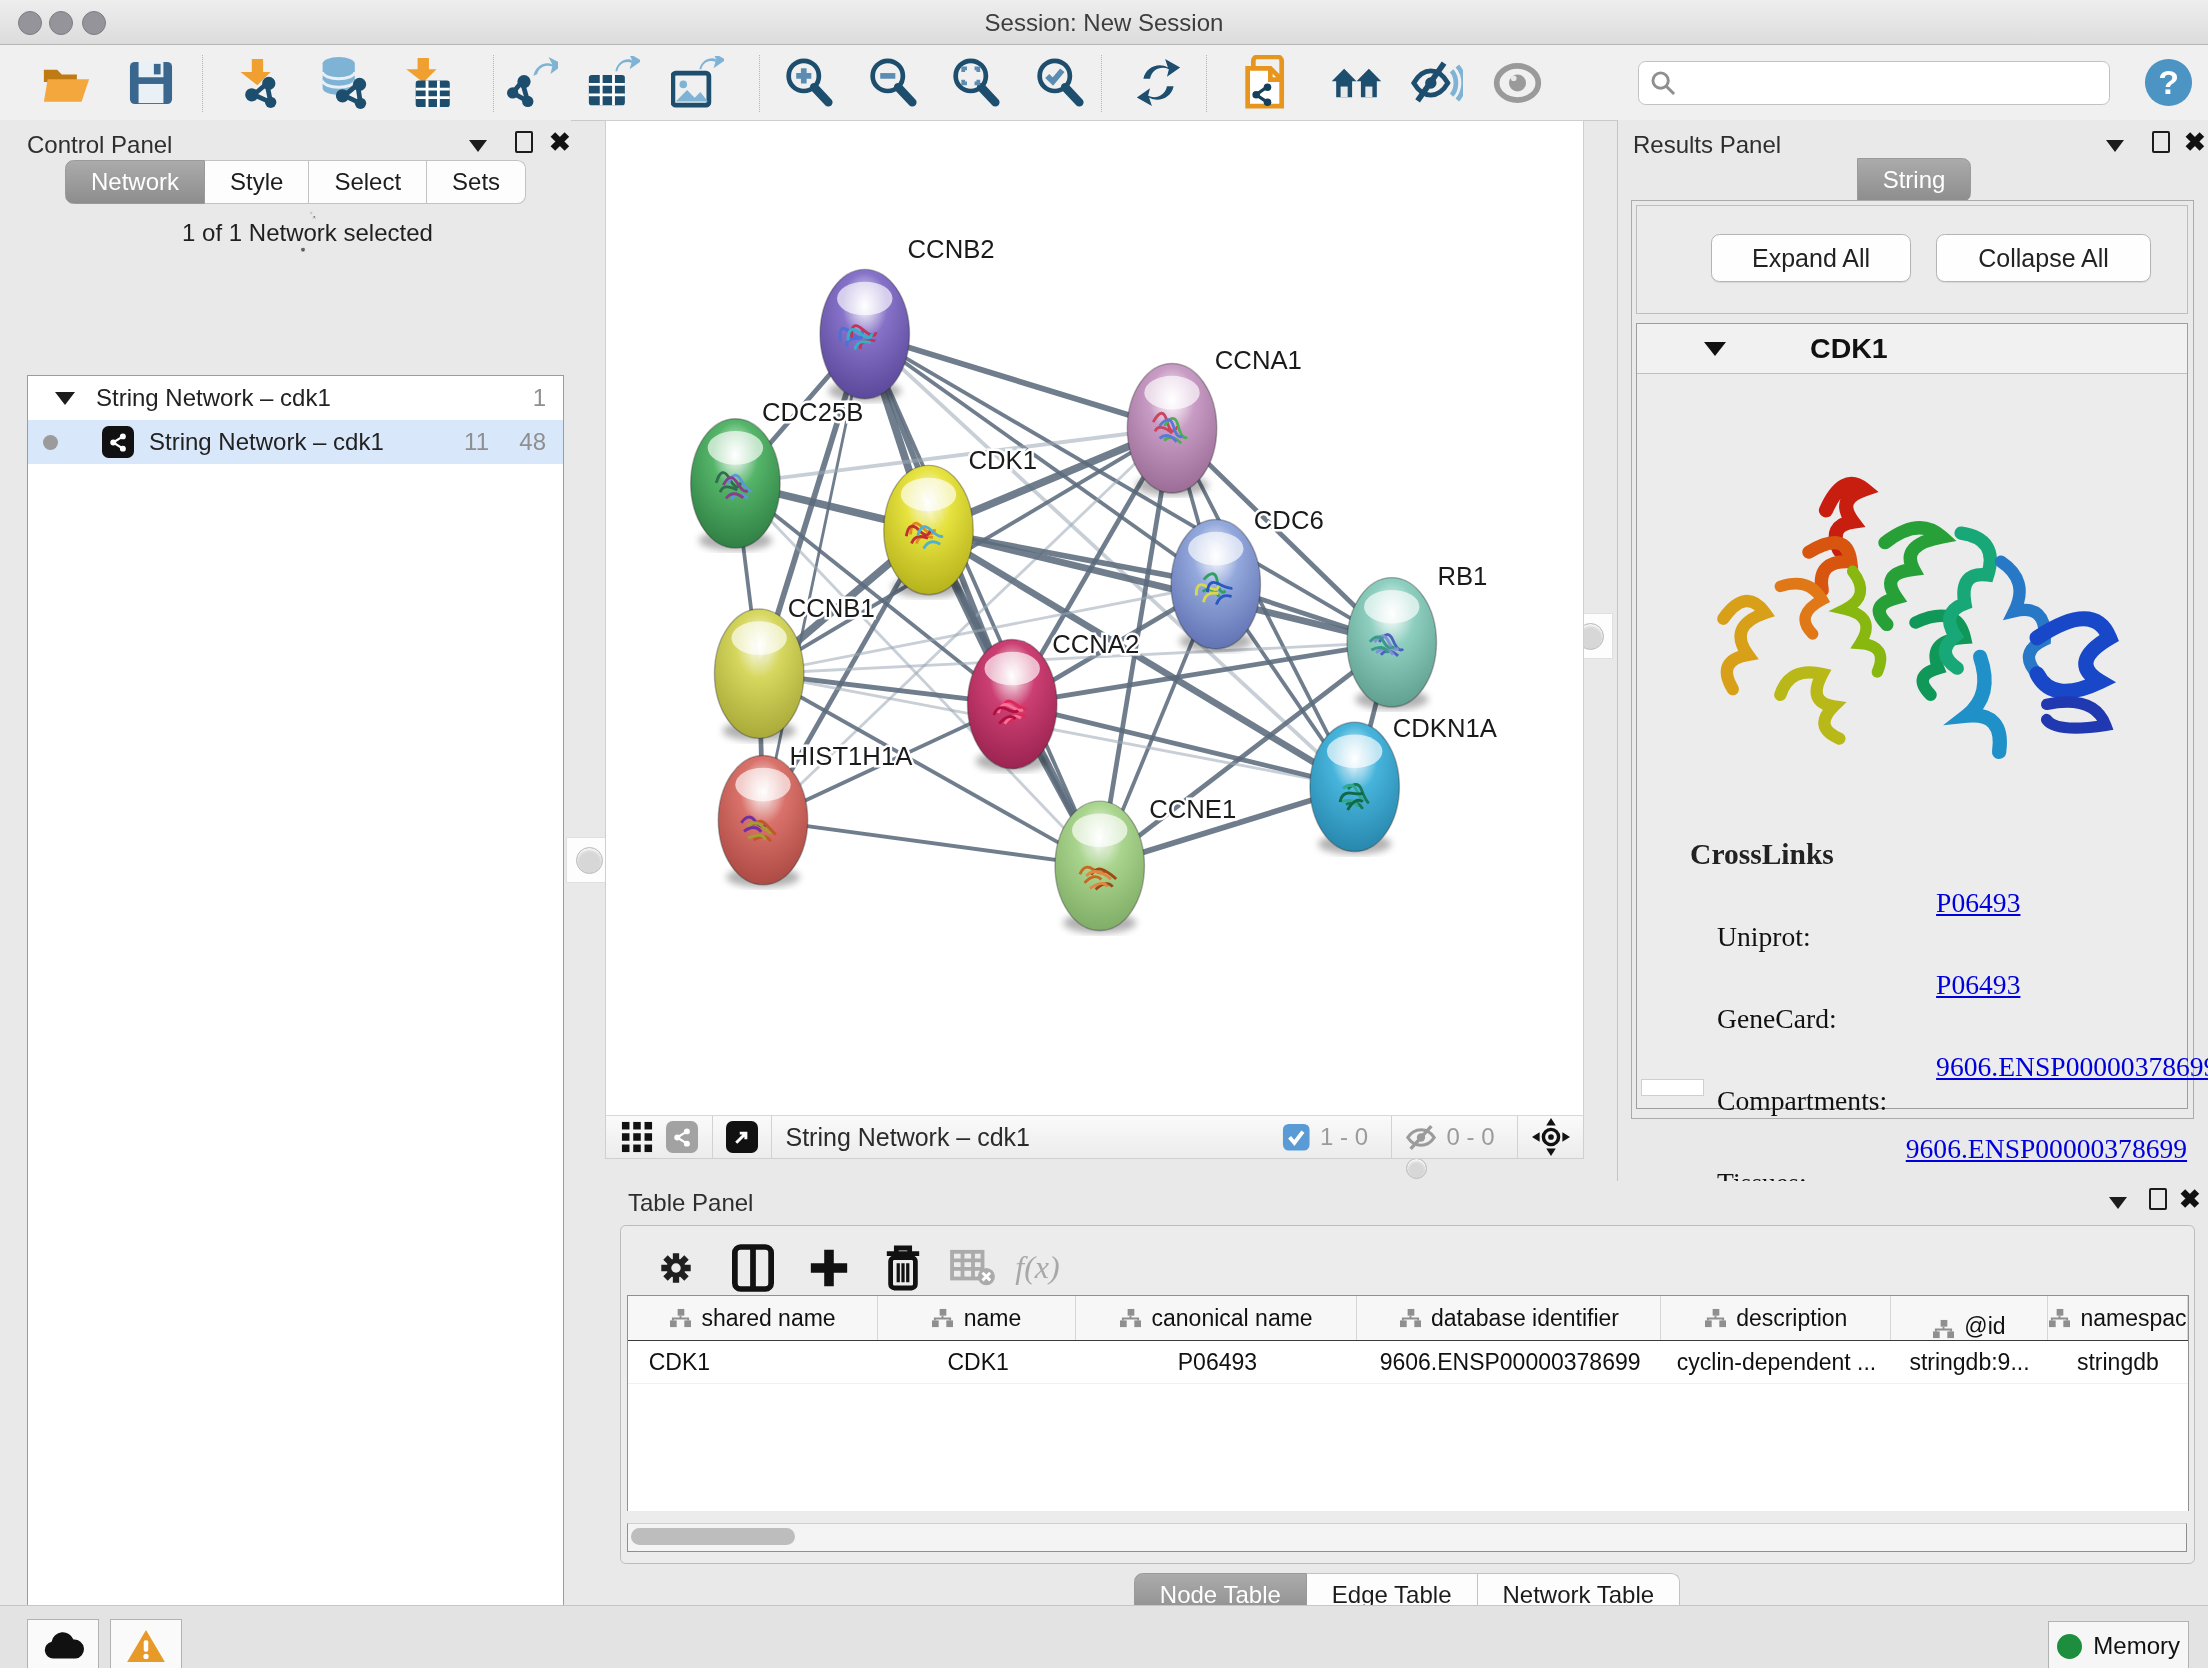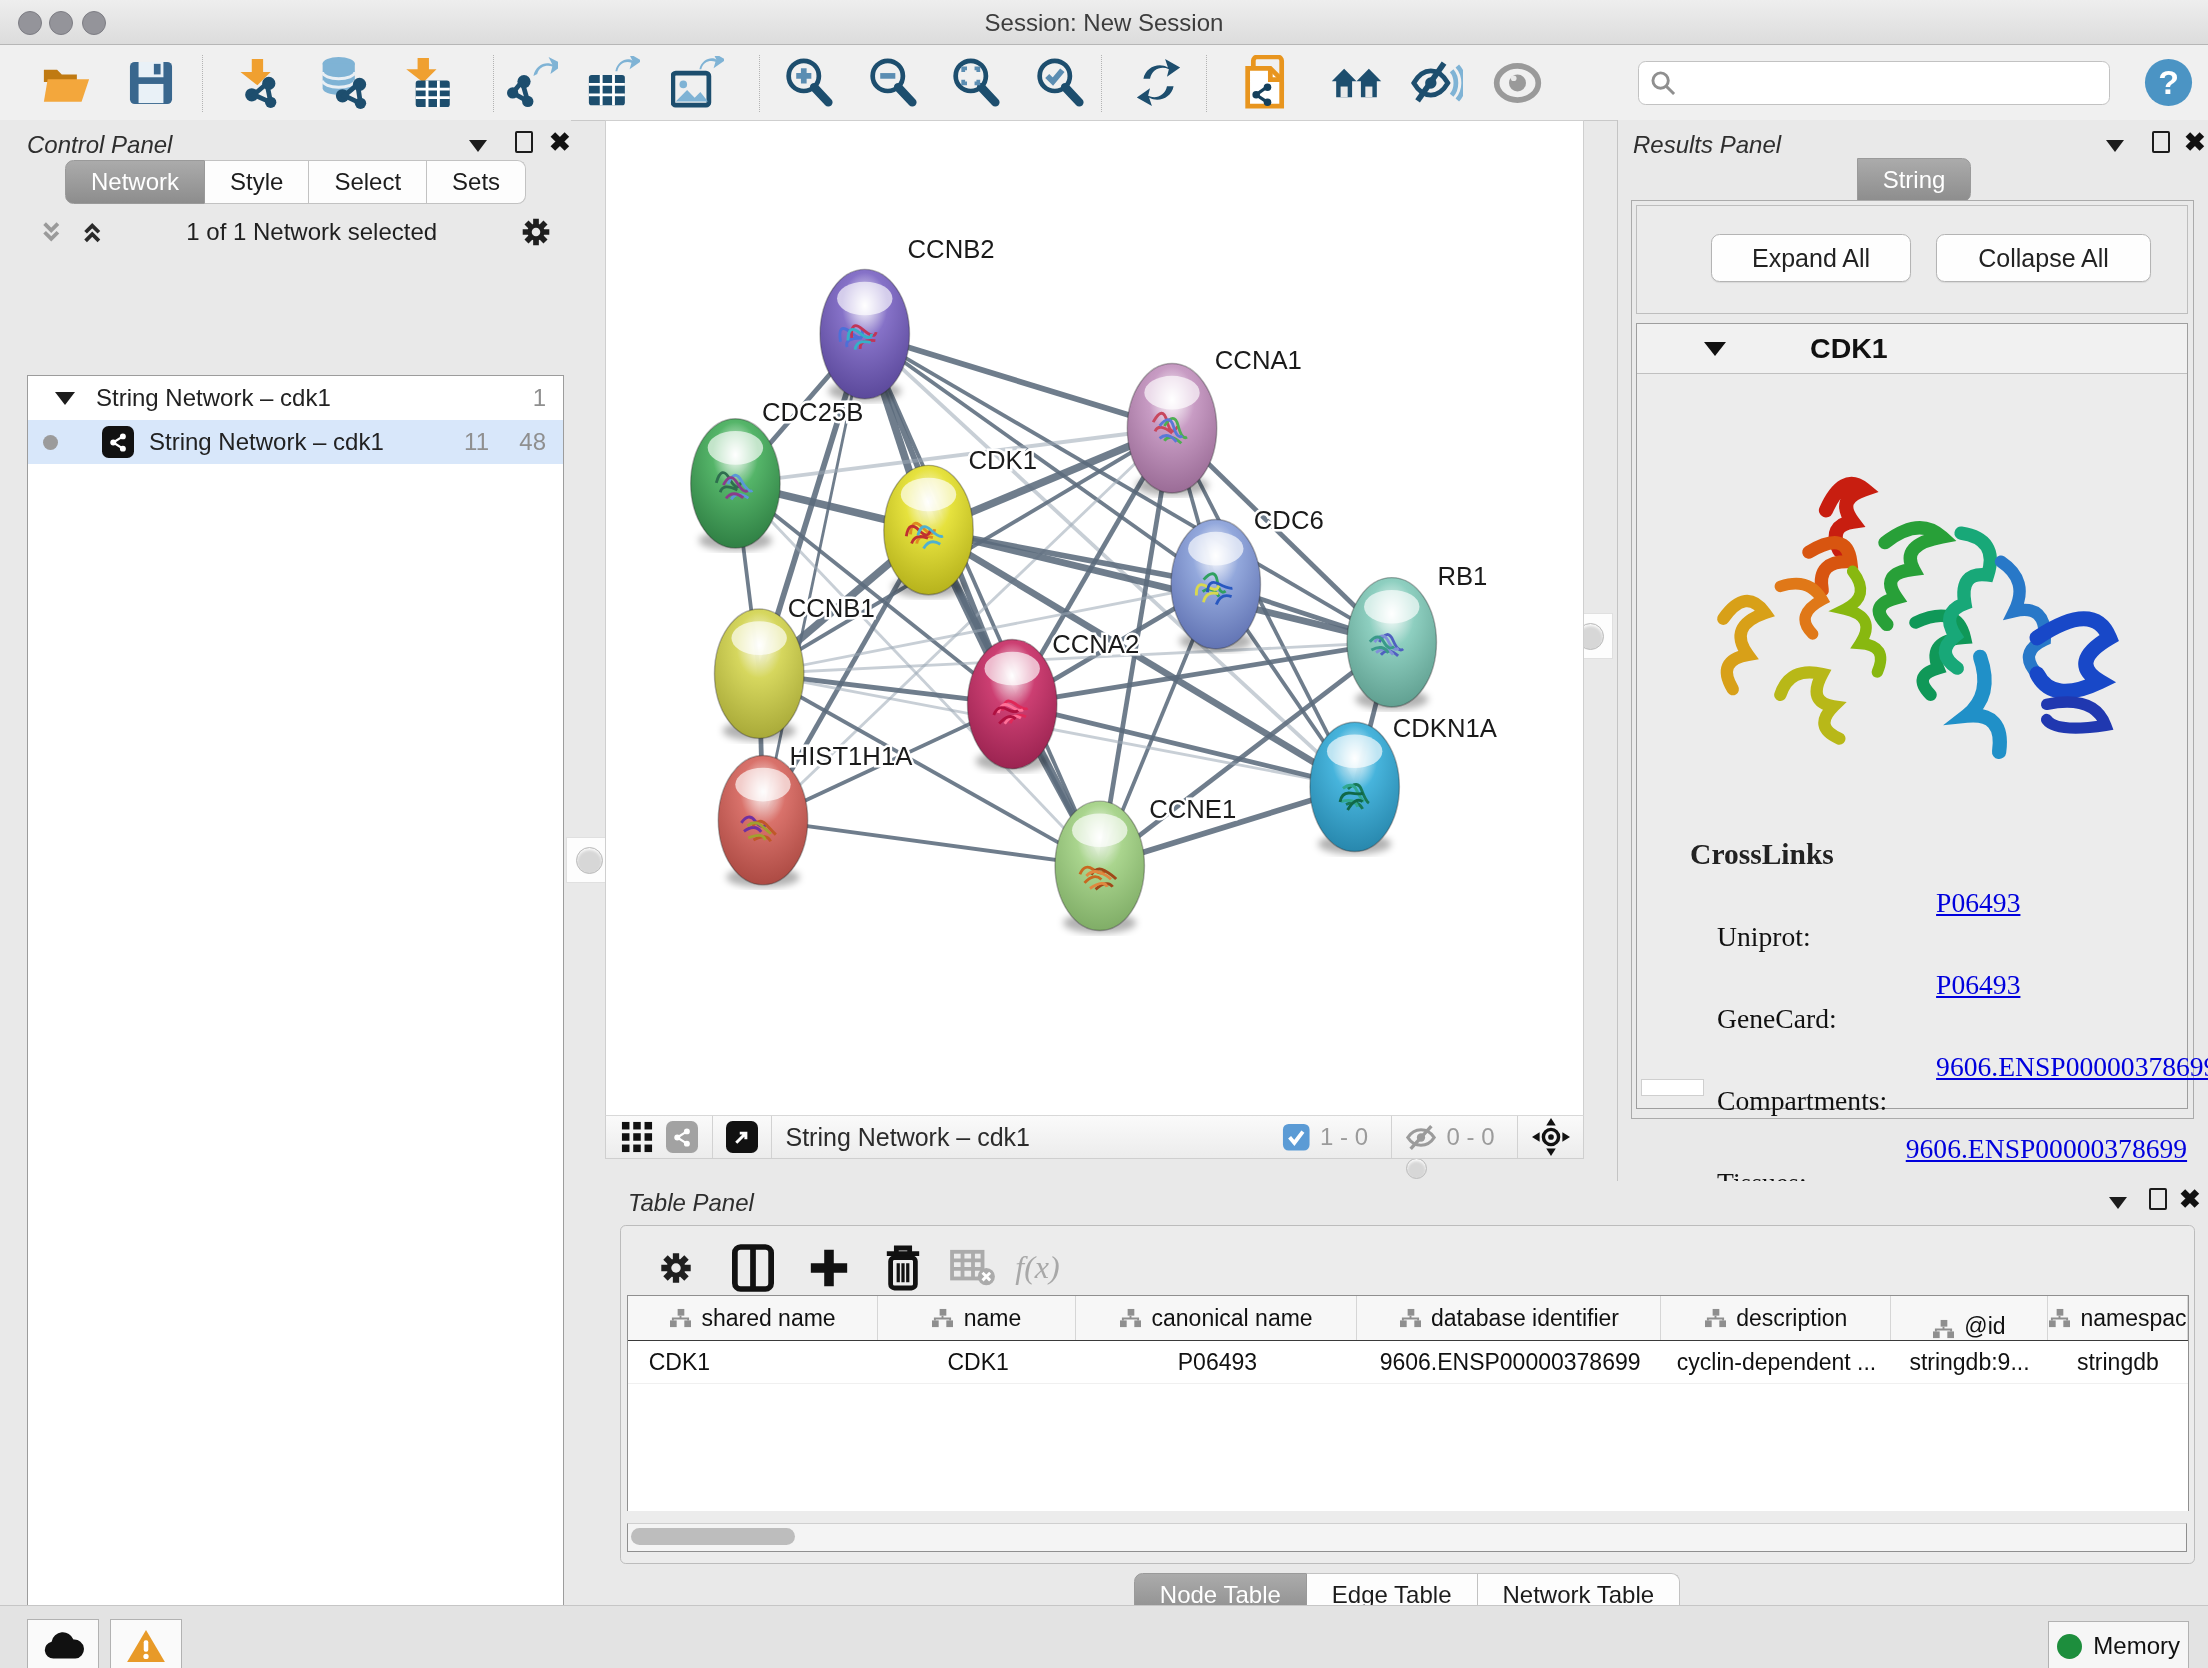--- a/index.html
+++ b/index.html
@@ -14,21 +14,21 @@
   #win-title{position:absolute;left:0;right:0;top:8.6px;text-align:center;font-size:24px;color:#3d3d3d;}
   
   #toolbar{left:0;top:45px;width:2208px;height:75px;background:#f0f0f0;border-bottom:1px solid #c9c9c9;}
   .tb-icon{position:absolute;top:13.3px;width:53px;height:49px;display:flex;align-items:center;justify-content:center;}
   .tb-div{position:absolute;top:9.5px;width:0;height:57px;border-left:1.9px dotted #b3b3b3;}
   #search-wrap{position:absolute;left:1638px;top:16px;width:472px;height:44px;}
   #search-input{width:100%;height:100%;box-sizing:border-box;border:1px solid #c2c2c2;border-radius:7.6px;
     background:#fff;padding-left:49px;font-size:23px;outline:none;font-family:"Liberation Sans",sans-serif;}
   #search-mag{position:absolute;left:13.3px;top:9.5px;}
   
-  .panel-title{font-size:24px;color:#2e2e2e;font-style:italic;}
+  .panel-title{font-size:24px;color:#2e2e2e;}
   .ph-btn{position:absolute;top:0;display:flex;align-items:center;justify-content:center;width:32px;height:28.5px;}
   .tri-down{width:0;height:0;border-left:9.5px solid transparent;border-right:9.5px solid transparent;border-top:12.4px solid #1c1c1c;}
   .float-box{width:14.3px;height:18px;border:2.9px solid #1c1c1c;border-radius:1.9px;}
   .close-x{font-size:26px;font-weight:bold;color:#111;line-height:1;}
   
   .tab{display:inline-block;box-sizing:border-box;height:44px;line-height:42px;padding:0 25px;font-size:24px;
     background:#fdfdfd;border:1px solid #c2c2c2;border-left:none;color:#1c1c1c;}
   .tab.first{border-left:1px solid #c2c2c2;border-radius:8.6px 0 0 8.6px;}
   .tab.last{border-radius:0 8.6px 8.6px 0;}
   .tab.sel{background:linear-gradient(#ababab,#8d8d8d);color:#fff;border-color:#9a9a9a;}
@@ -285,21 +285,21 @@
       </div>
     <div class="ph-btn" style="left:508px;top:7.6px">
         <div class="float-box"></div>
       </div>
     <div class="ph-btn" style="left:544px;top:7.6px">
         <span class="close-x">✖</span>
       </div>
 
     <div class="abs" style="left:65px;top:40px" id="cp-tabs"><span class="tab first sel">Network</span><span class="tab">Style</span><span class="tab">Select</span><span class="tab last">Sets</span></div>
 
-    <div class="abs" style="left:29px;top:91px;width:535px;height:42px;display:flex;align-items:center;">
+    <div class="abs" style="left:40px;top:91px;width:535px;height:42px;display:flex;align-items:center;flex-direction:column;">
       <svg width="28.5" height="28.5" viewBox="0 0 30 30" style="margin-left:7.6px">
           <g stroke="#9a9a9a" stroke-width="4" fill="none">
             <path d="M8 6 l7 7 7-7 M8 15 l7 7 7-7"></path>
           </g>
         </svg>
       <svg width="28.5" height="28.5" viewBox="0 0 30 30" style="margin-left:13.3px">
           <g stroke="#2a2a2a" stroke-width="4" fill="none">
             <path d="M8 24 l7-7 7 7 M8 15 l7-7 7 7"></path>
           </g>
         </svg>

